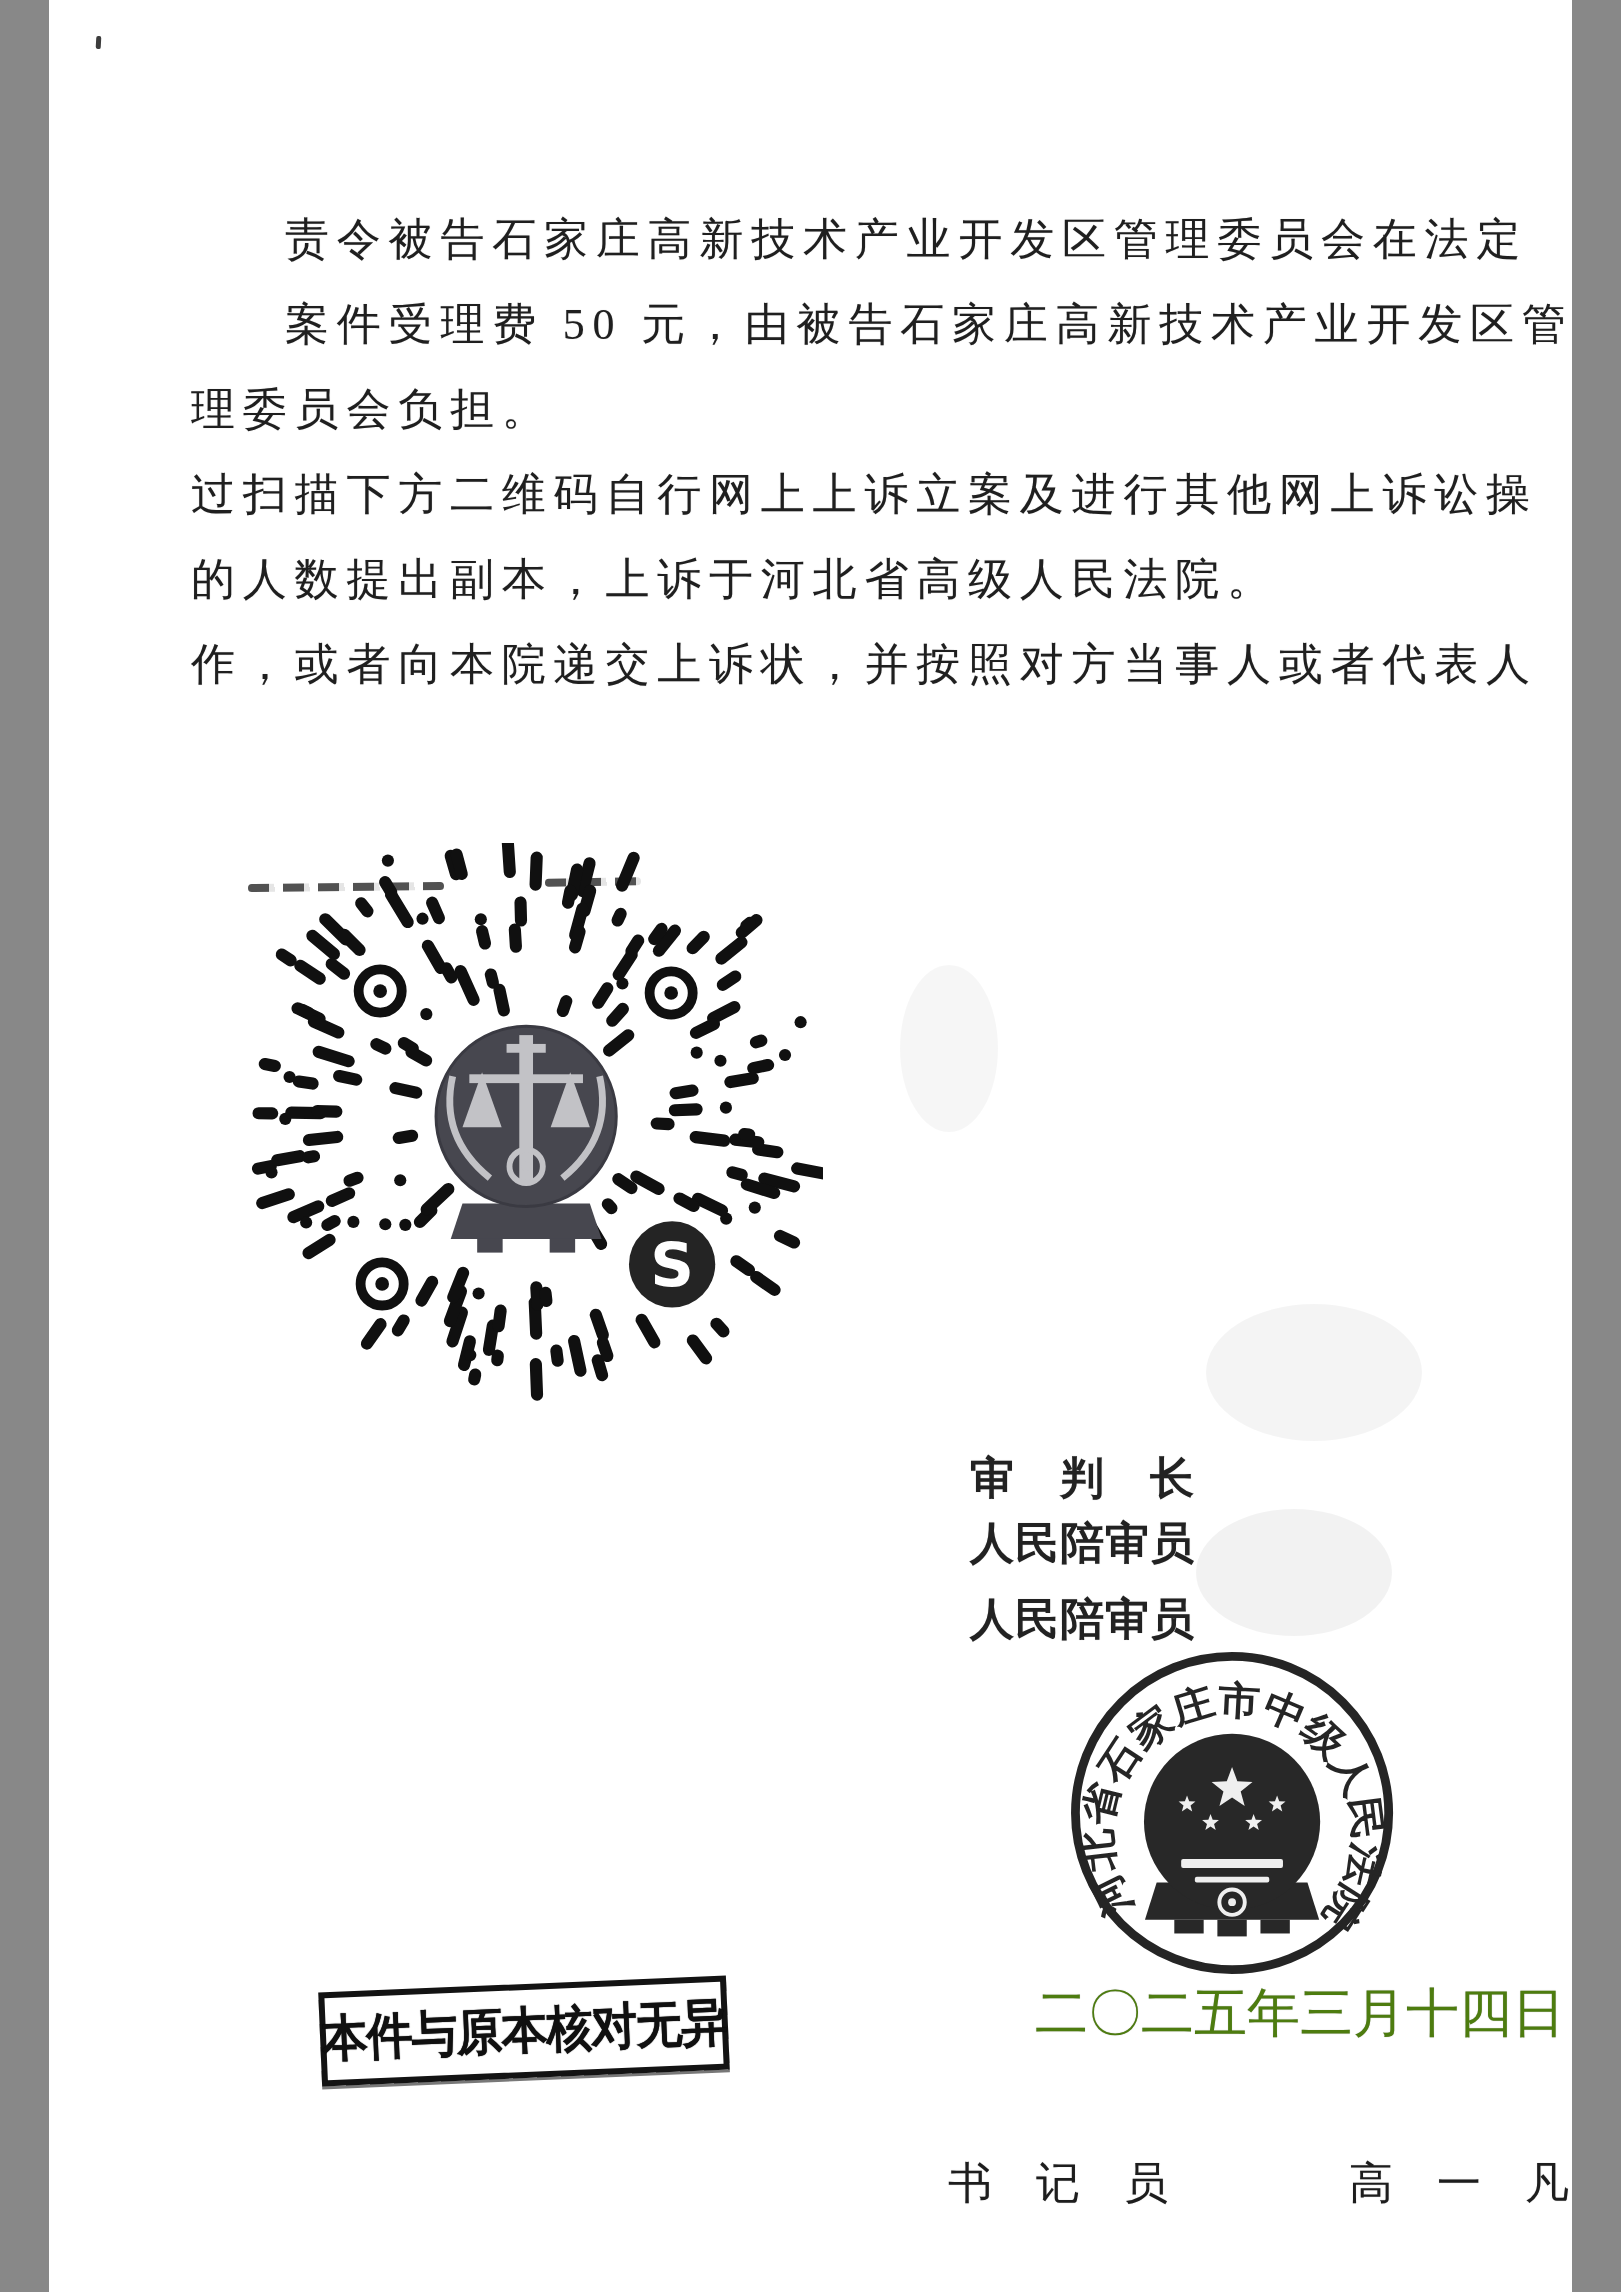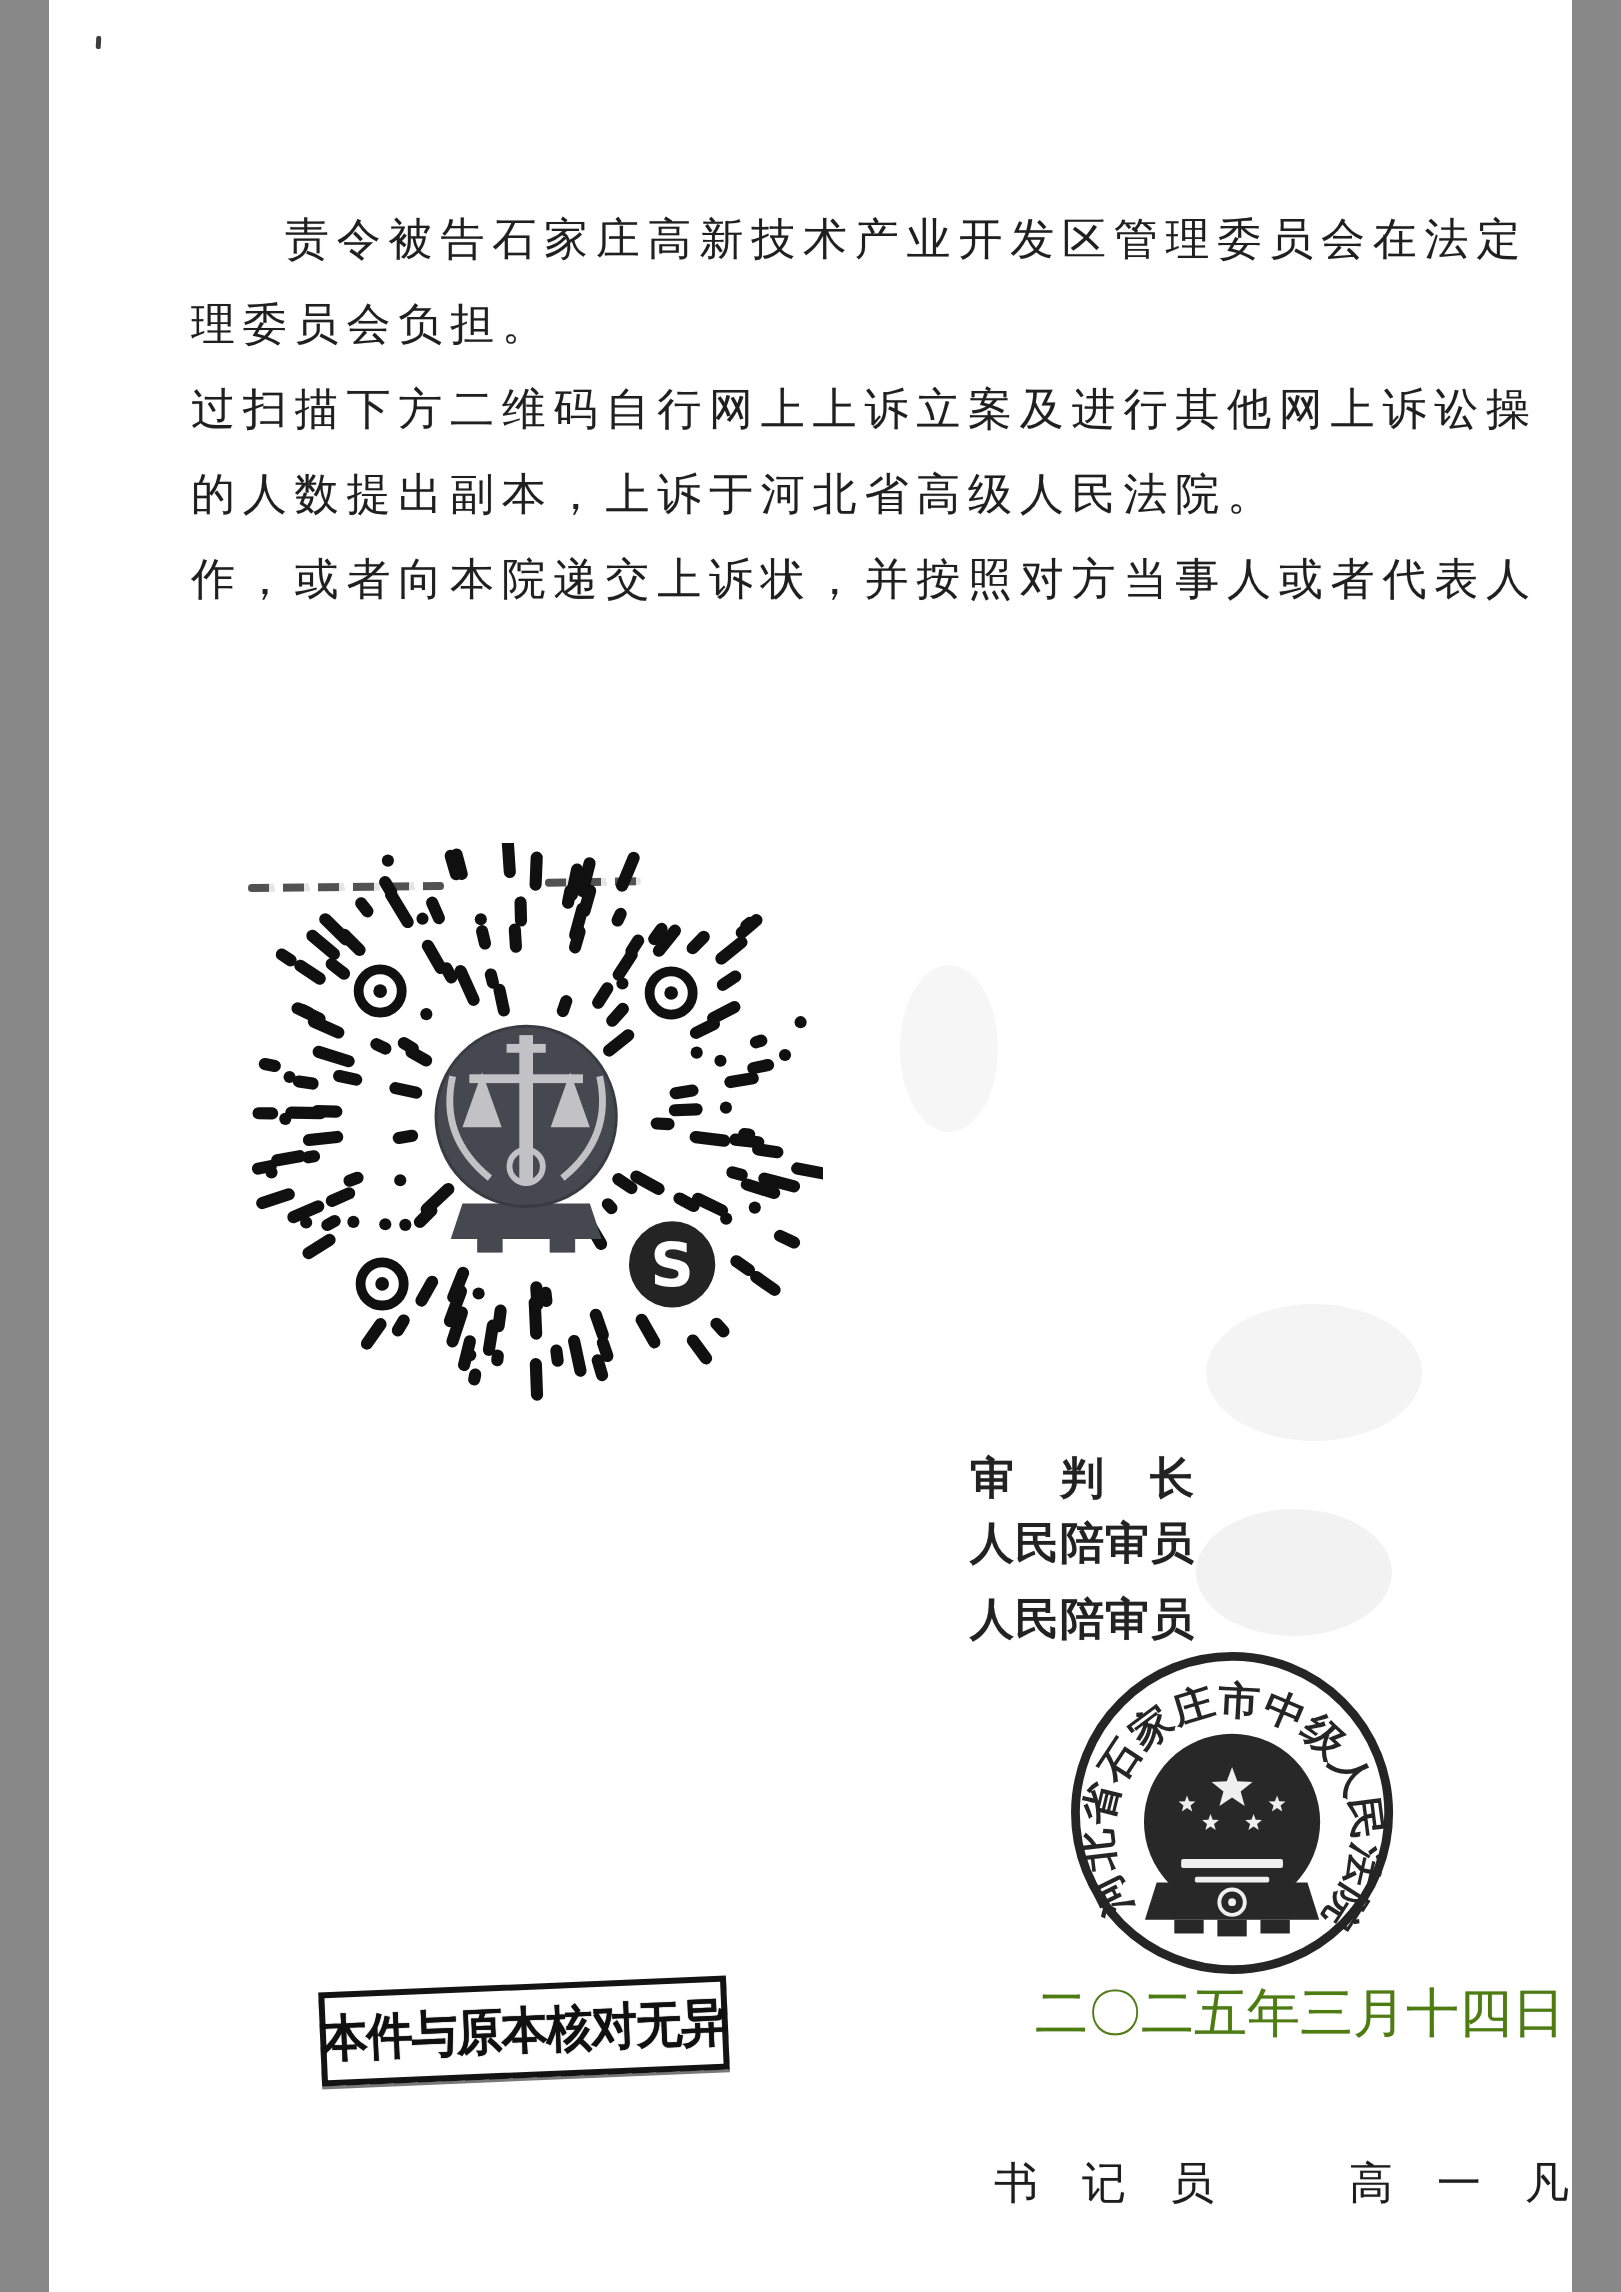--- a/index.html
+++ b/index.html
@@ -31,21 +31,21 @@
        text-shadow:0 0 1px rgba(0,0,0,.25);font-weight:bold;}
   .sig.judge{top:1449px;}
   .sig.a1{top:1514px;}
   .sig.a2{top:1590px;}
   
   .seal{position:absolute;left:1000px;top:1630px;width:372px;height:372px;opacity:.95;}
   .seal text{font-family:"Liberation Serif","DejaVu Serif",serif;}
   
   .seal-date{position:absolute;left:986px;top:1978px;font-size:53px;letter-spacing:0;color:#4d7c0f;white-space:nowrap;text-shadow:0 0 1px rgba(0,0,0,.3);}
   .clerk-row{position:absolute;top:2154px;font-size:44px;color:#1d1d1d;white-space:nowrap;text-shadow:0 0 1px rgba(0,0,0,.3);}
-  .clerk-label{left:945px;}
+  .clerk-label{left:899px;}
   .clerk-name{left:1260px;margin-left:40px;}
   
   .stamp{
     position:absolute;left:271px;top:1984px;width:396px;height:82px;
     border:6.9px solid #131313;display:flex;align-items:center;justify-content:center;
     transform:rotate(-2.4deg);box-shadow:0 2.9px 0 rgba(10,10,10,.55);
     background:rgba(255,255,255,.2);
   }
   .stamp span{
     font-size:46px;font-weight:700;letter-spacing:-1px;color:#101010;white-space:nowrap;
@@ -54,20 +54,21 @@
 </style>
 </head>
 <body>
 
 <div class="page">
 
   <div class="tick-artifact"></div>
 
   <div class="doc-text">
     <div class="doc-line indent">责令被告石家庄高新技术产业开发区管理委员会在法定</div>
+    <div class="doc-line indent">案件受理费 50 元，由被告石家庄高新技术产业开发区管</div>
     <div class="doc-line">理委员会负担。</div>
     <div class="doc-line">过扫描下方二维码自行网上上诉立案及进行其他网上诉讼操</div>
     <div class="doc-line">的人数提出副本，上诉于河北省高级人民法院。</div>
     <div class="doc-line">作，或者向本院递交上诉状，并按照对方当事人或者代表人</div>
   </div>
 
   <div class="smudge left"></div>
   <div class="smudge right"></div>
 
   <div class="qr">

